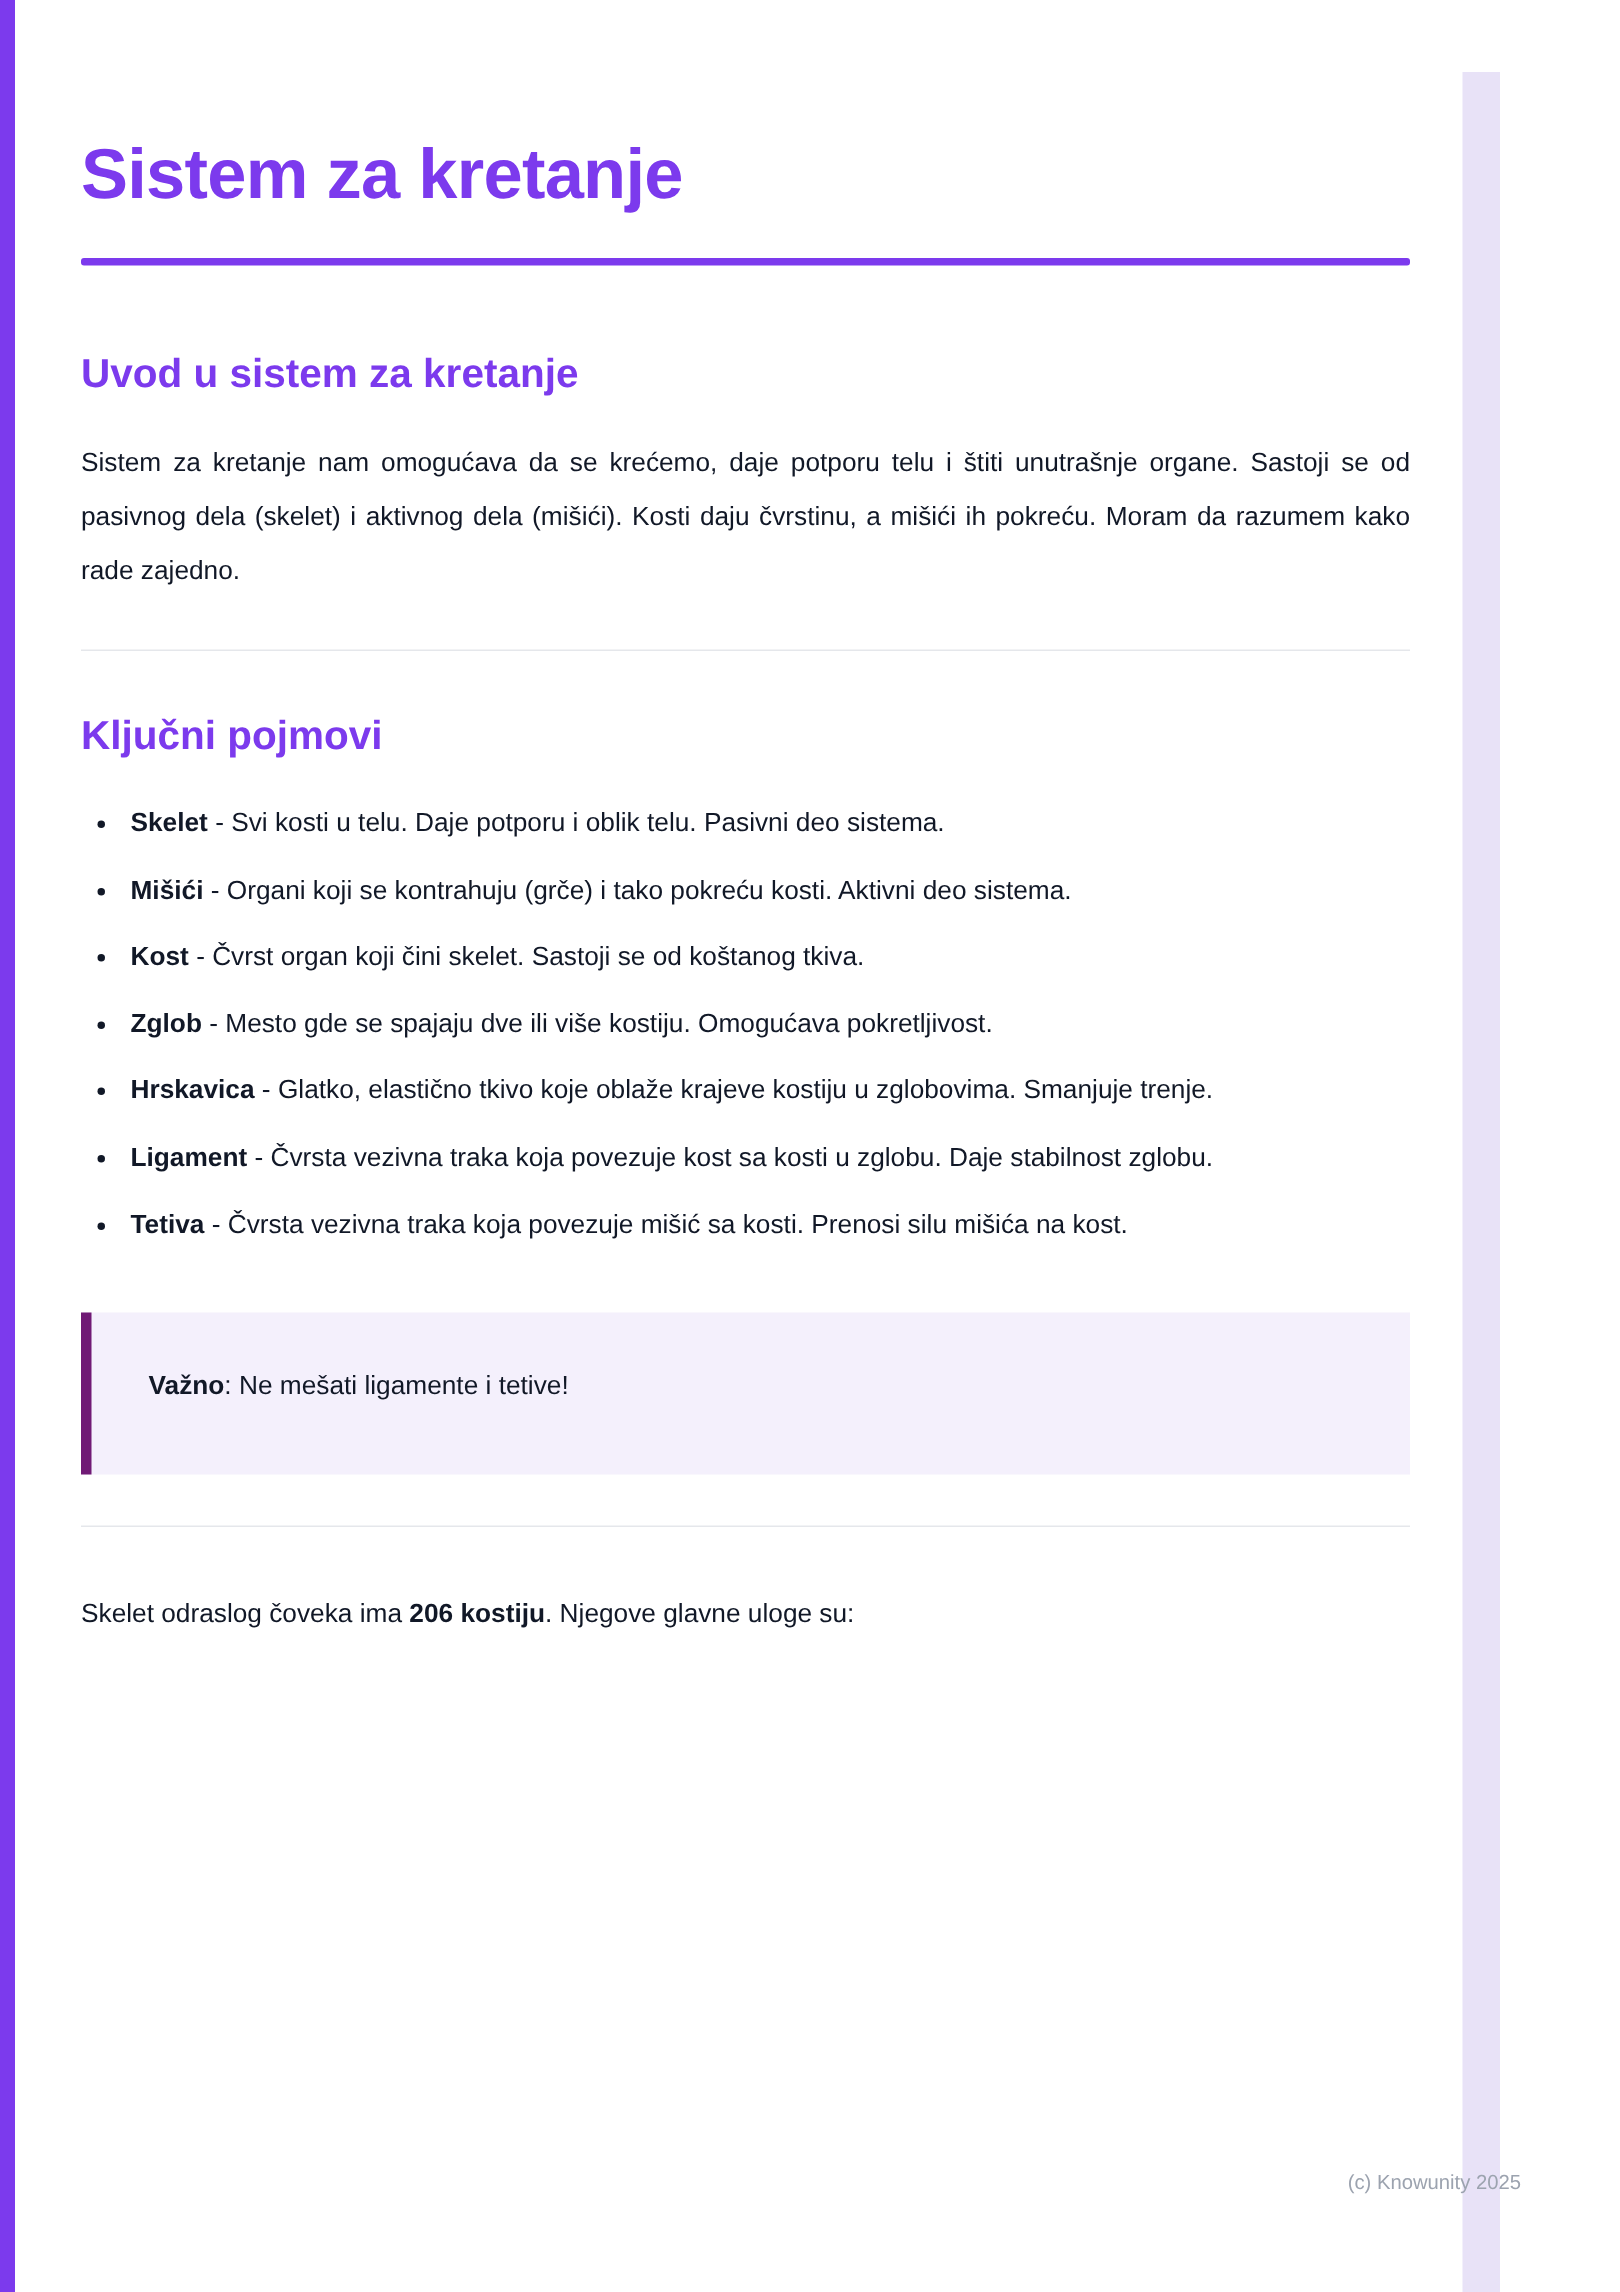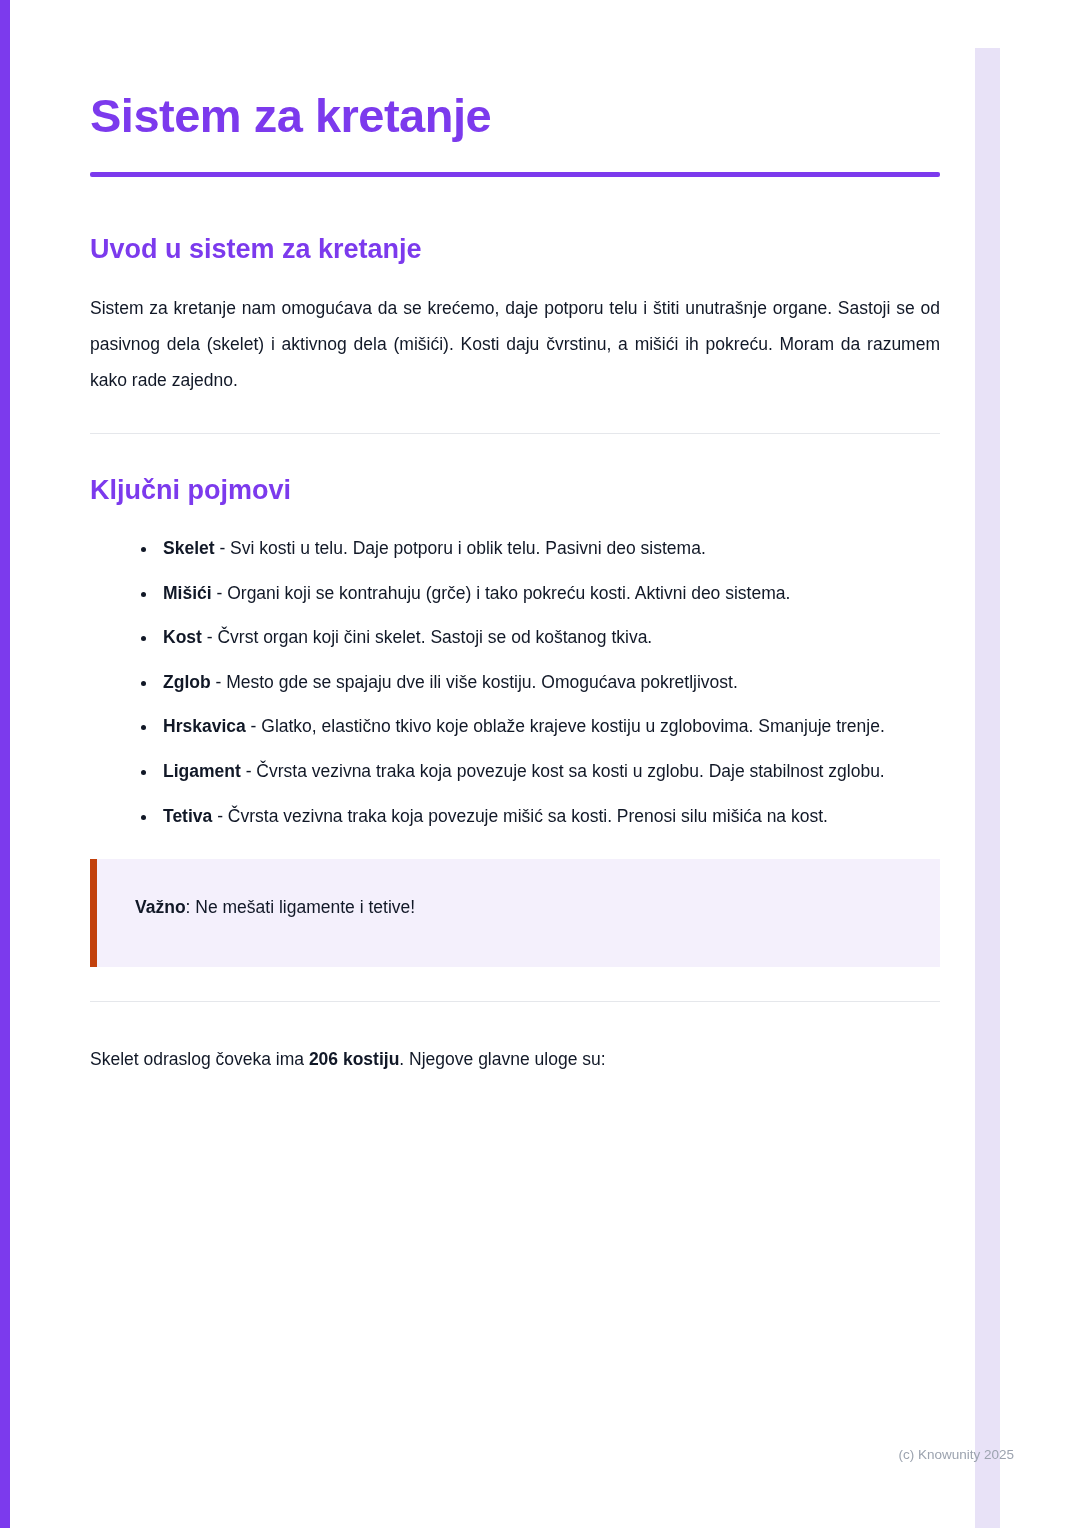--- a/index.html
+++ b/index.html
@@ -17,21 +17,21 @@
   .left-accent-bar {
     position: absolute; left: 0; top: 0; bottom: 0; width: 10px;
     background: #7C3AED; z-index: 1;
   }
   .right-side-strip {
     position: absolute; right: 80px; top: 48px; bottom: 0; width: 25px;
     background: #E8E2F7; z-index: 0;
   }
   .content {
     position: relative;
-    padding: 90px 140px 0 90px; 
+    padding: 90px 140px 0 54px; 
     z-index: 1;
   }
   .doc-title {
     font-size: 47px;
     font-weight: 800;
     color: #7C3AED;
     letter-spacing: -0.5px;
     margin: 0 0 30px 0;
     line-height: 1.1;
   }
@@ -66,26 +66,26 @@
     border-top: 1px solid #E5E7EB;
     margin: 34px 0 40px 0;
   }
   .term-list {
     margin: 0;
     padding-left: 28px;
     font-size: 17.5px;
     line-height: 1.92;
     list-style: disc;
   }
-  .term-list li { margin-bottom: 11px; padding-left: 5px; margin-left: 40px; }
+  .term-list li { margin-bottom: 11px; padding-left: 5px; }
   .term-list li:last-child { margin-bottom: 0; }
   .callout {
-    margin-top: 26px;
+    margin-top: 42px;
     background: #F4F0FC;
-    border-left: 7px solid #c2410c;
+    border-left: 7px solid #701a75;
     padding: 34px 30px 28px 38px;
   }
   .callout-title {
     font-size: 17.5px;
     margin: 0 0 18px 0;
     line-height: 1.6;
   }
   .callout-list {
     margin: 0;
     padding-left: 26px;

